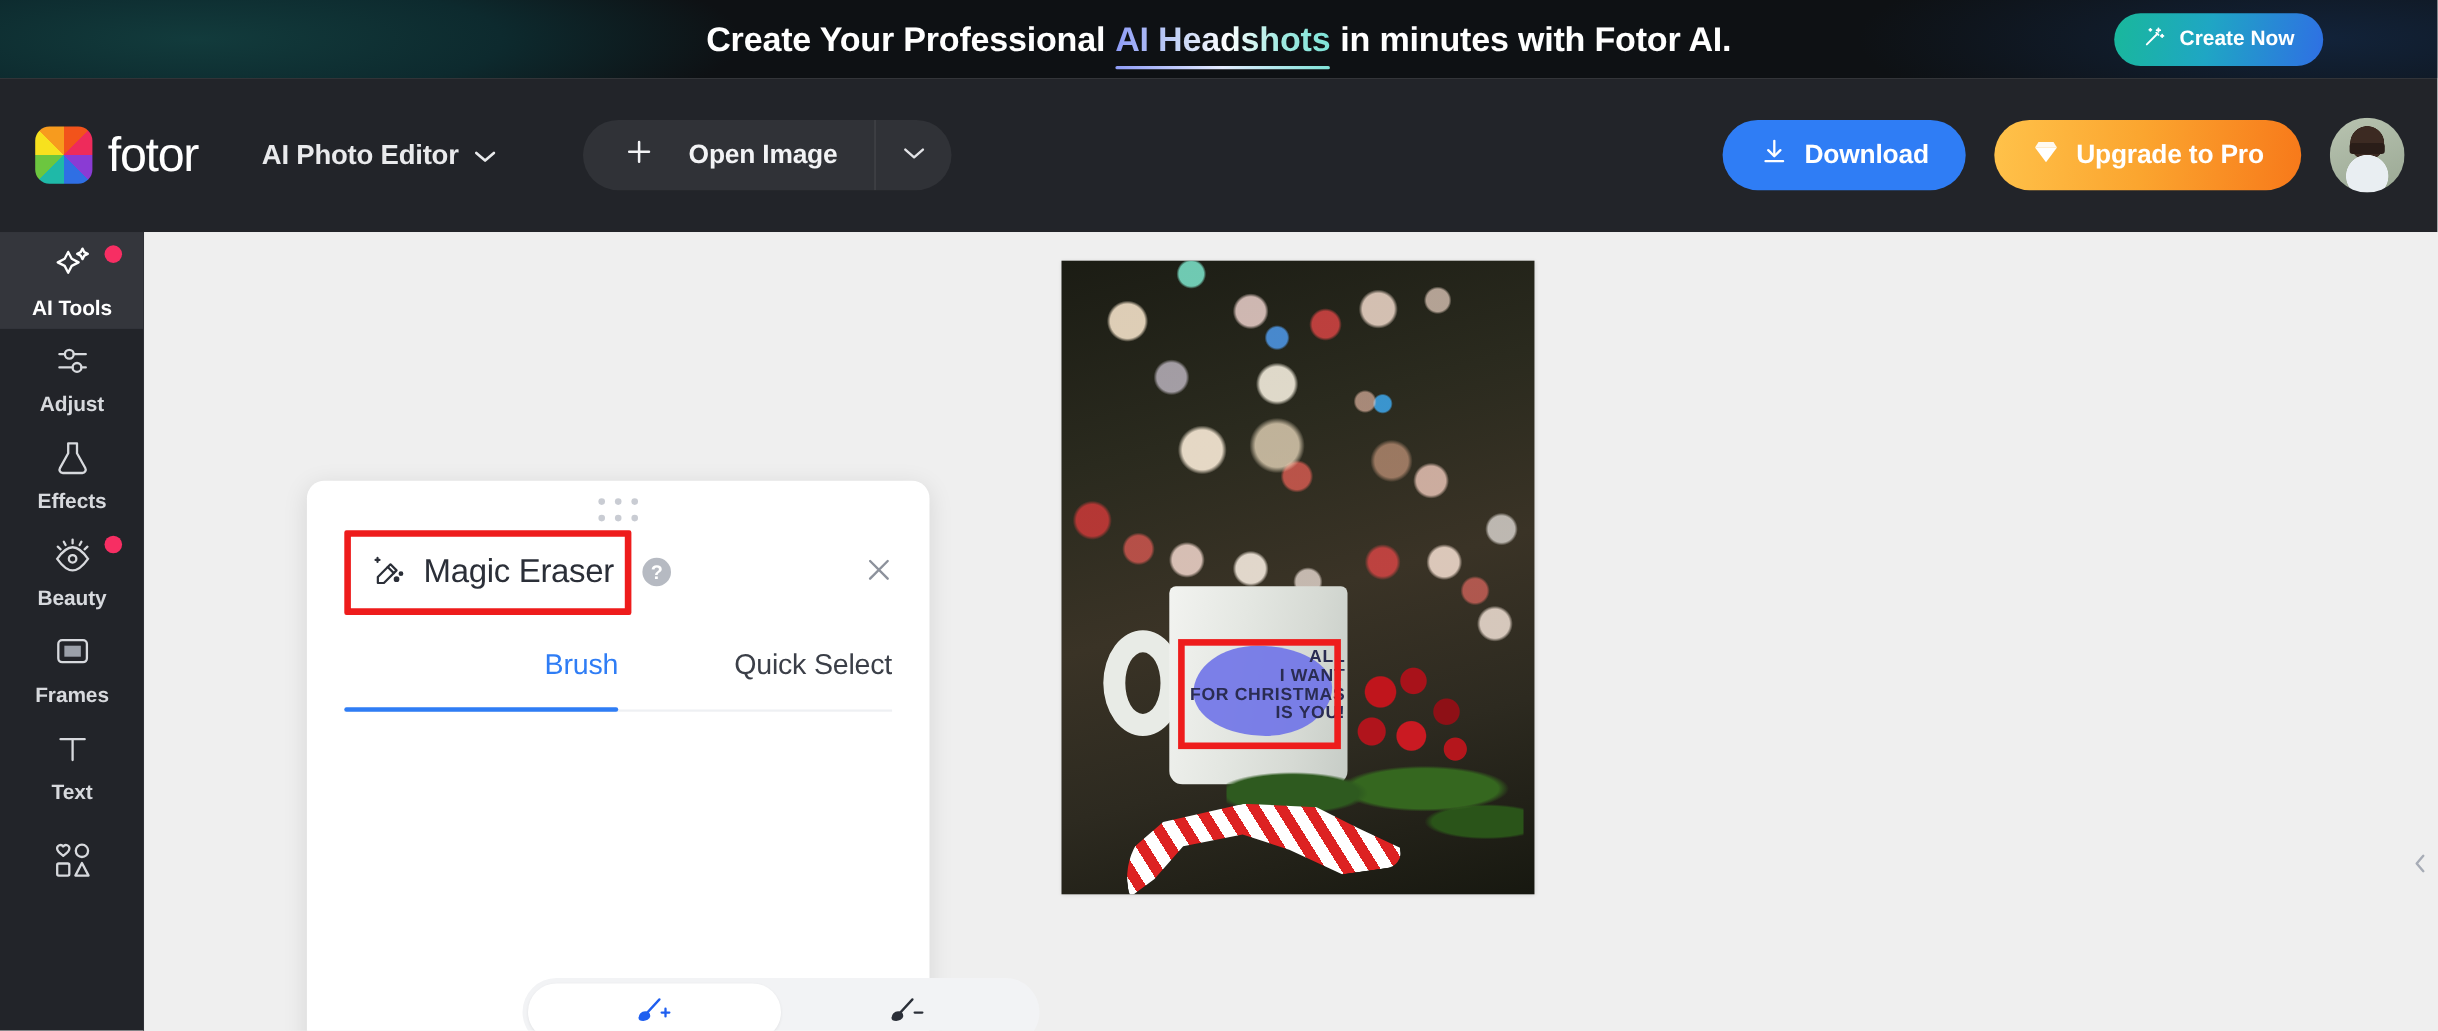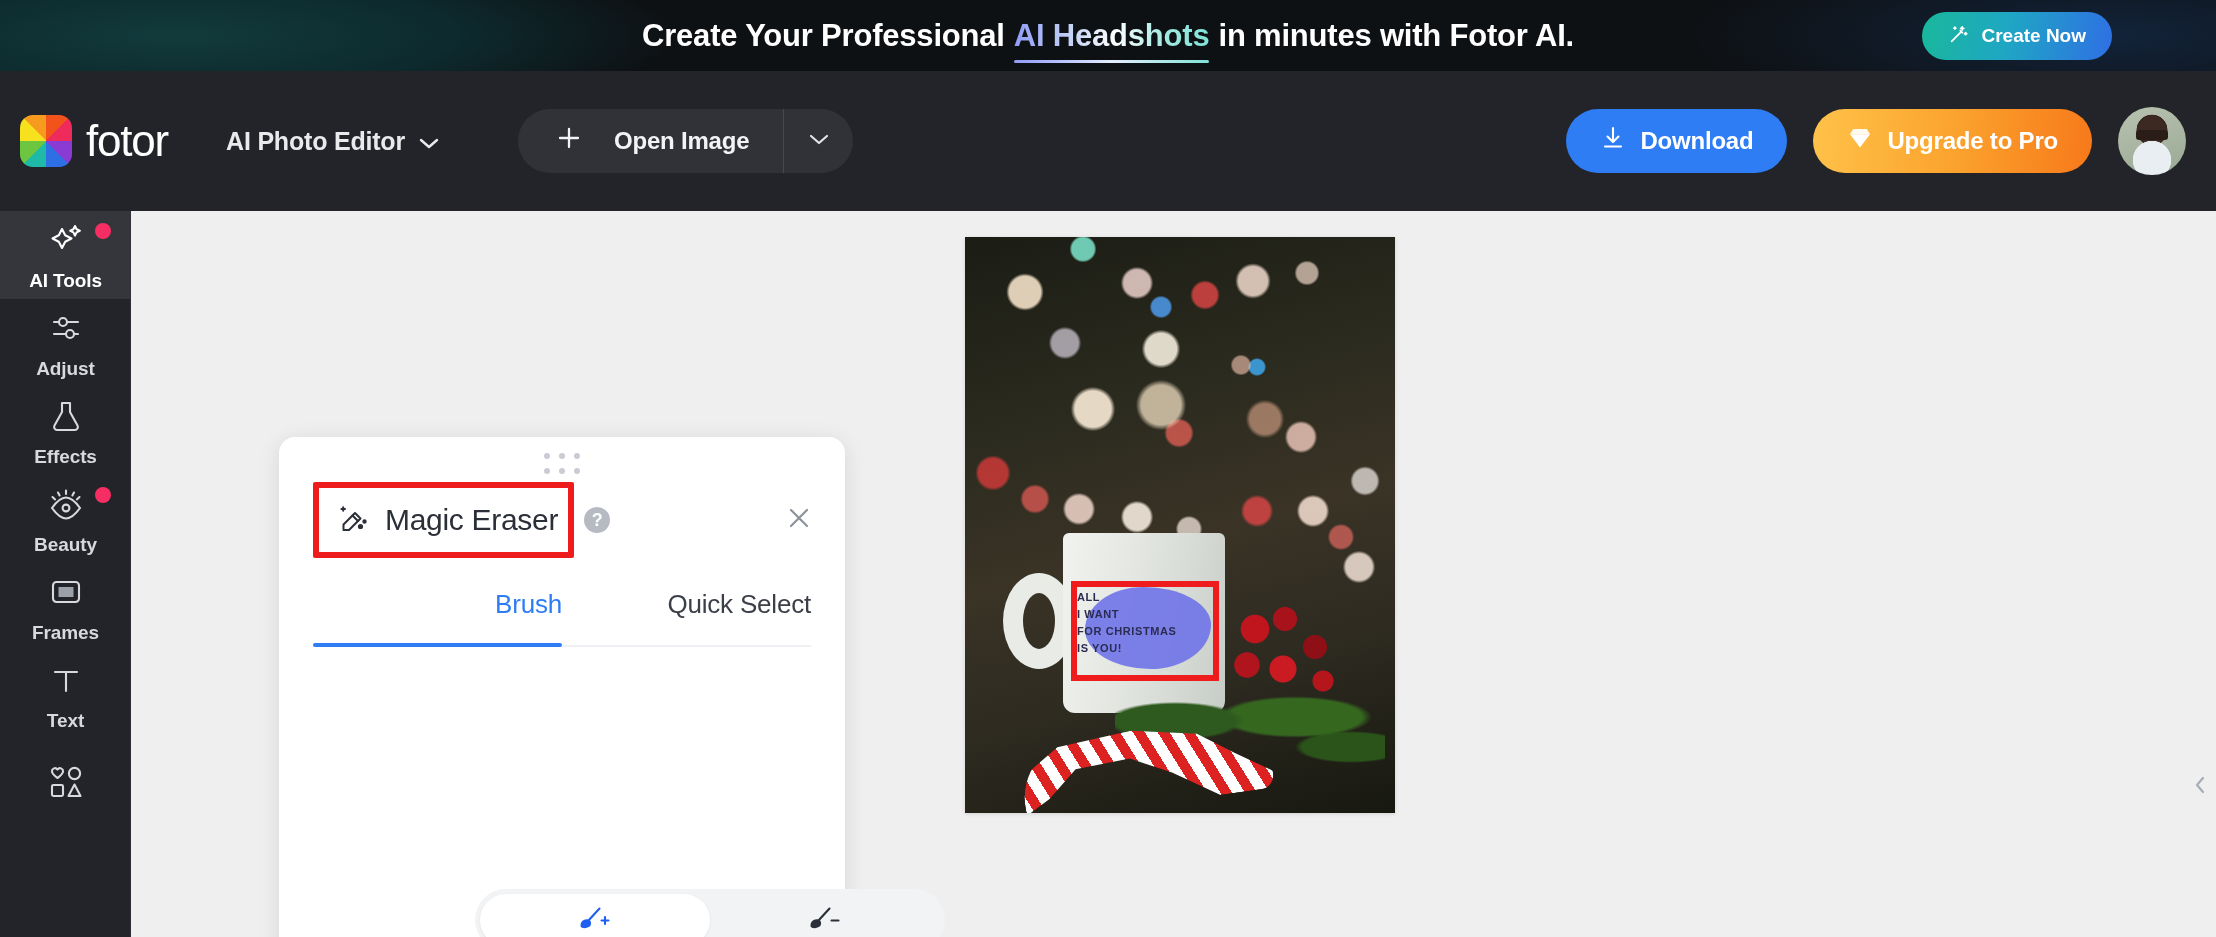--- a/index.html
+++ b/index.html
@@ -48,21 +48,21 @@
     display: flex; align-items: center; gap: 11px;
     font-family: "Liberation Sans", sans-serif;
   }
 
   
   .header {
     position: absolute; left: 0; top: 71px; width: 2216px; height: 140px;
     background: #222429;
     display: flex; align-items: center;
   }
-  .logo-wrap { display: flex; align-items: center; gap: 14px; margin-left: 20px; }
+  .logo-wrap { display: flex; align-items: center; gap: 14px; margin-left: 32px; }
   .logo-mark {
     width: 52px; height: 52px; border-radius: 13px; position: relative; overflow: hidden;
     background: conic-gradient(from -90deg,
       #f7e11e 0deg 45deg,
       #f79b1e 45deg 90deg,
       #f2531b 90deg 135deg,
       #ee2b5b 135deg 180deg,
       #8a3bd4 180deg 225deg,
       #2f6fe4 225deg 270deg,
       #1fb9a8 270deg 315deg,
@@ -184,22 +184,22 @@
     position: absolute; left: 38px; top: 336px; width: 72px; height: 96px;
     border: 20px solid #e8ebe6; border-radius: 50%; background: transparent;
   }
   .mug-mask {
     position: absolute; left: 120px; top: 350px; width: 126px; height: 82px;
     background: #6f73e8; opacity: .9;
     border-radius: 46% 54% 48% 52% / 52% 46% 54% 48%;
   }
   .mug-text {
     position: absolute; left: 112px; top: 352px; width: 146px;
-    color: #2a2c52; font-size: 11px; font-weight: 700; line-height: 17px;
-    text-align: left; letter-spacing: .6px;
+    color: #2a2c52; font-size: 16px; font-weight: 700; line-height: 17px;
+    text-align: right; letter-spacing: .6px;
     font-family: "Liberation Sans", sans-serif;
   }
   .berries {
     position: absolute; left: 262px; top: 366px; width: 118px; height: 104px;
     background:
       radial-gradient(circle 19px at 28px 26px, #c0151c 0 72%, rgba(192,21,28,0) 78%),
       radial-gradient(circle 16px at 58px 16px, #a8121a 0 72%, rgba(168,18,26,0) 78%),
       radial-gradient(circle 17px at 20px 62px, #b0141c 0 72%, rgba(176,20,28,0) 78%),
       radial-gradient(circle 18px at 56px 66px, #ca1a22 0 72%, rgba(202,26,34,0) 78%),
       radial-gradient(circle 16px at 88px 44px, #8e1016 0 72%, rgba(142,16,22,0) 78%),

